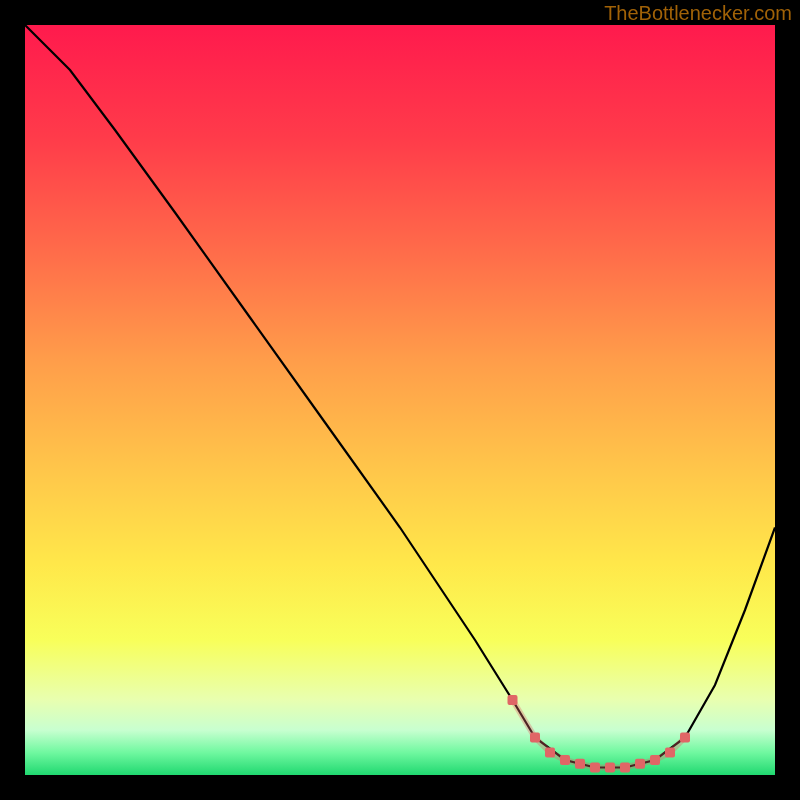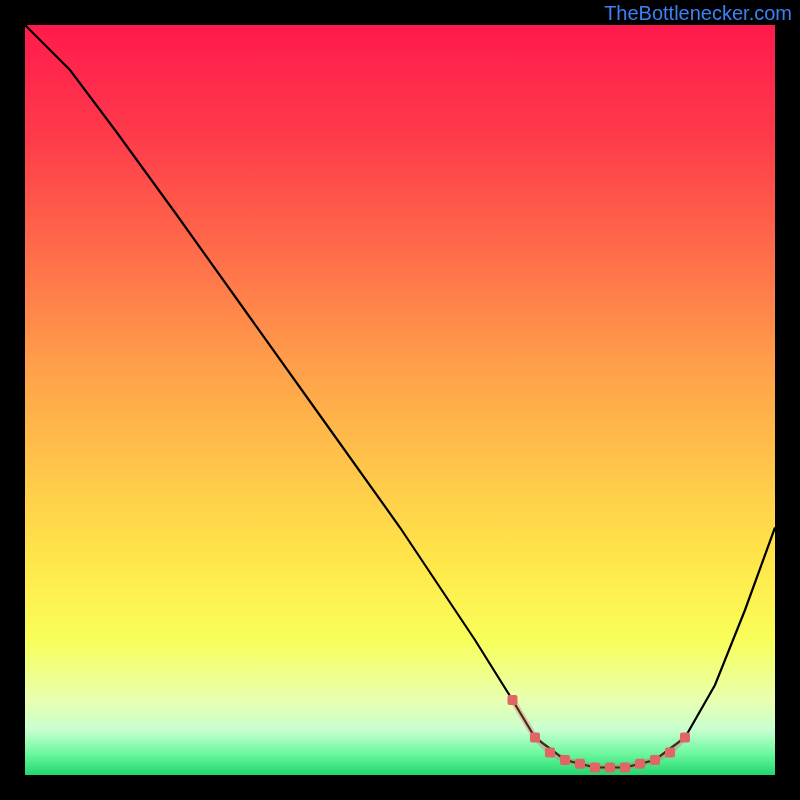--- a/index.html
+++ b/index.html
@@ -7,21 +7,21 @@
     width: 800px;
     height: 800px;
     background: #000;
     font-family: Arial, sans-serif;
     position: relative;
   }
   .watermark {
     position: absolute;
     top: 2px;
     right: 8px;
-    color: #3b82f6;
+    color: #a16207;
     font-size: 20px;
     font-weight: 500;
     z-index: 10;
   }
   .chart-area {
     position: absolute;
     top: 25px;
     left: 25px;
     width: 750px;
     height: 750px;

